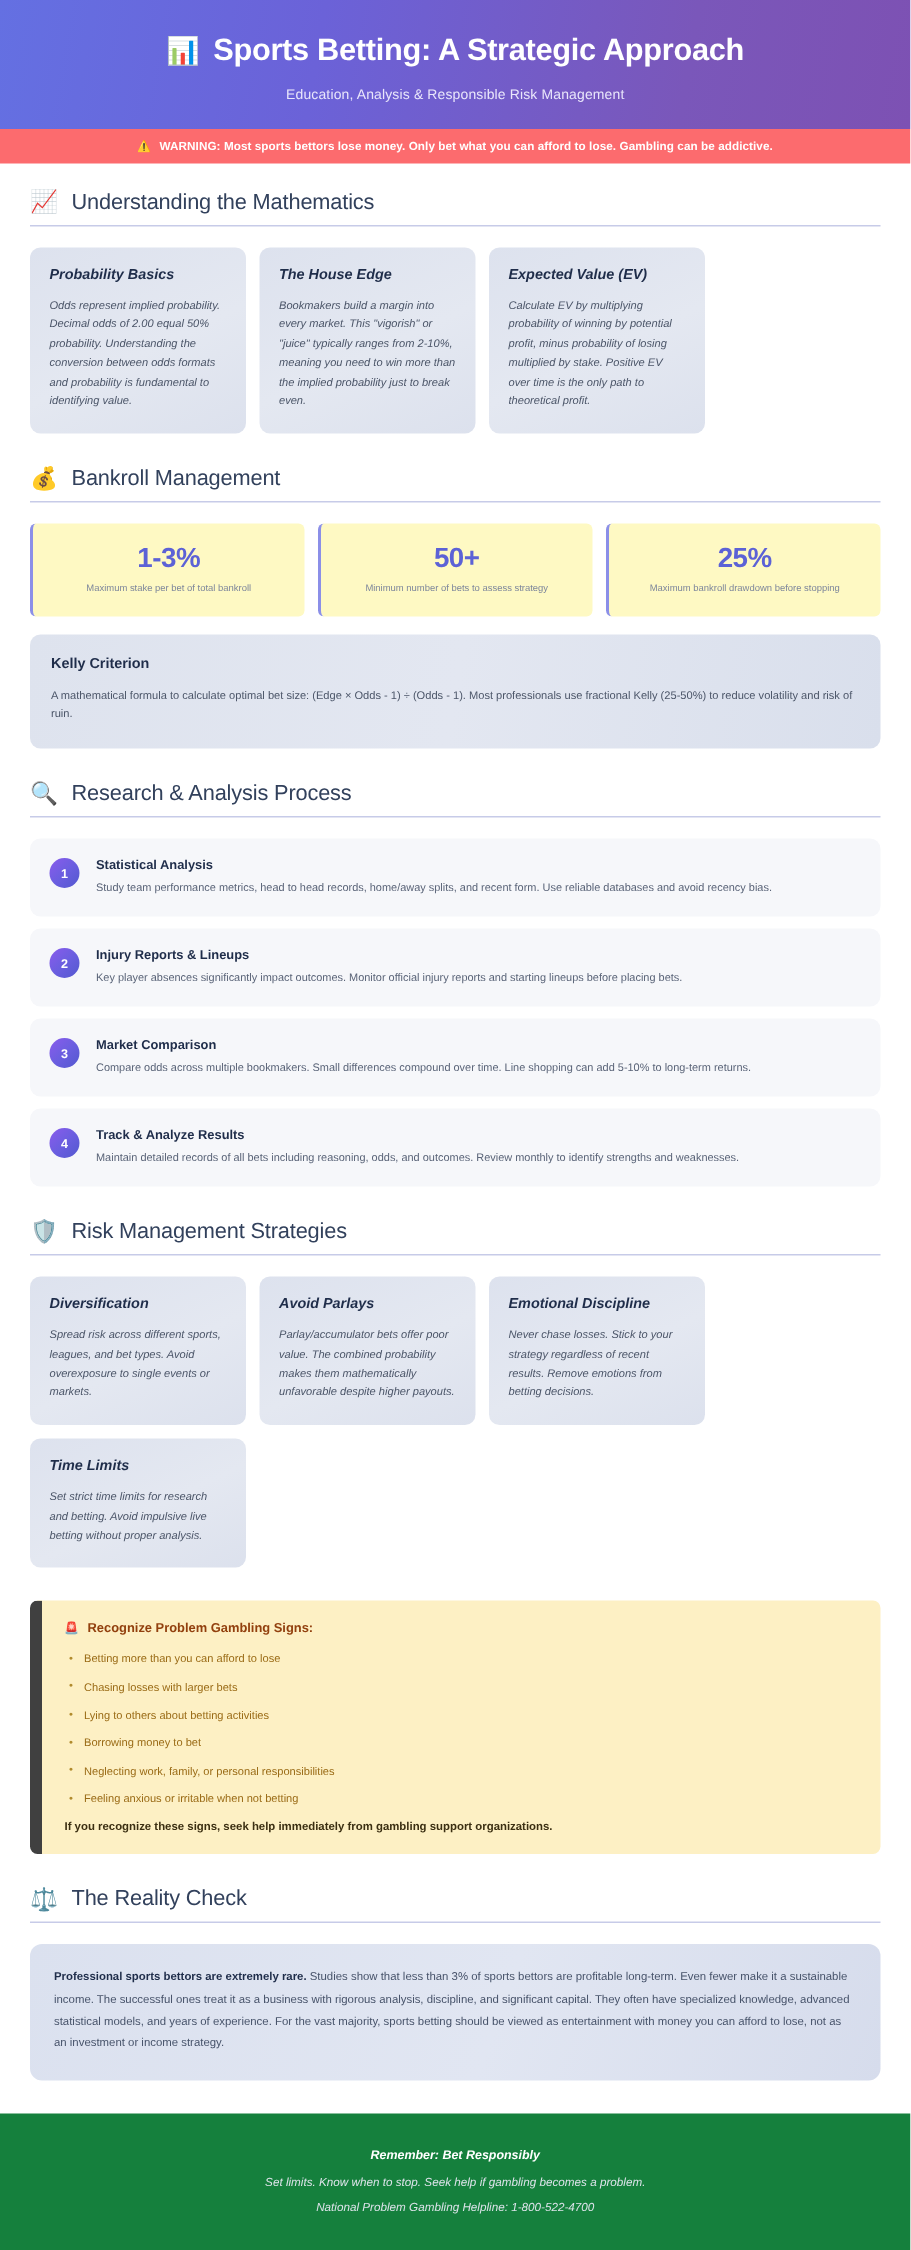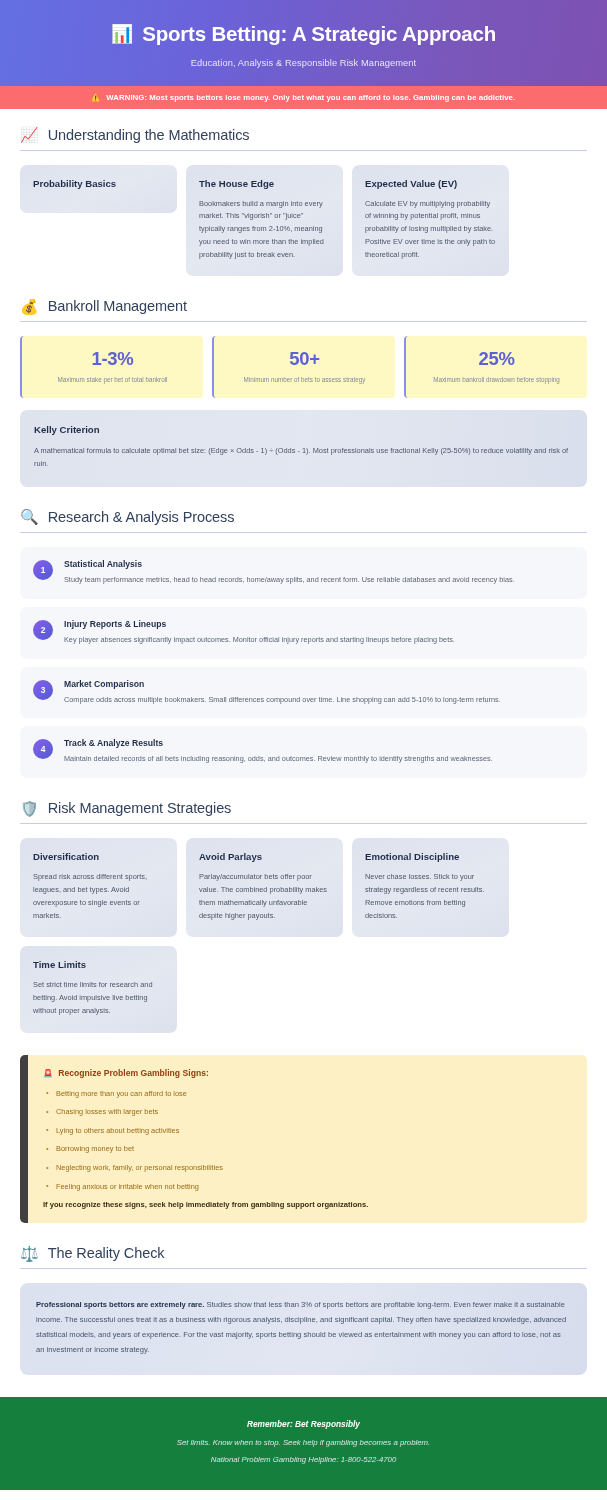--- a/index.html
+++ b/index.html
@@ -70,25 +70,26 @@
     letter-spacing: -0.1px;
   }
 
   
   .card-grid {
     display: flex;
     flex-wrap: wrap;
     gap: 9px;
   }
   .card {
-    width: 157px;
+    width: 144px;
     background: linear-gradient(155deg, #dde2ee 0%, #e4e8f1 55%, #dce1ed 100%);
     border-radius: 7px;
     padding: 13px 13px 15px;
     align-self: flex-start;
+    font-style: italic;
   }
   .card-title {
     font-size: 9.6px;
     font-weight: bold;
     color: #1f2d4a;
     margin-bottom: 9px;
   }
   .card-text {
     font-size: 7.4px;
     line-height: 1.72;
@@ -266,20 +267,21 @@
 <div class="content">
 
   <div class="section">
     <div class="section-head">
       <span class="section-icon">📈</span>
       <span class="section-title">Understanding the Mathematics</span>
     </div>
     <div class="card-grid">
       <div class="card">
         <div class="card-title">Probability Basics</div>
+        <div class="card-text">Odds represent implied probability. Decimal odds of 2.00 equal 50% probability. Understanding the conversion between odds formats and probability is fundamental to identifying value.</div>
       </div>
       <div class="card">
         <div class="card-title">The House Edge</div>
         <div class="card-text">Bookmakers build a margin into every market. This "vigorish" or "juice" typically ranges from 2-10%, meaning you need to win more than the implied probability just to break even.</div>
       </div>
       <div class="card">
         <div class="card-title">Expected Value (EV)</div>
         <div class="card-text">Calculate EV by multiplying probability of winning by potential profit, minus probability of losing multiplied by stake. Positive EV over time is the only path to theoretical profit.</div>
       </div>
     </div>

